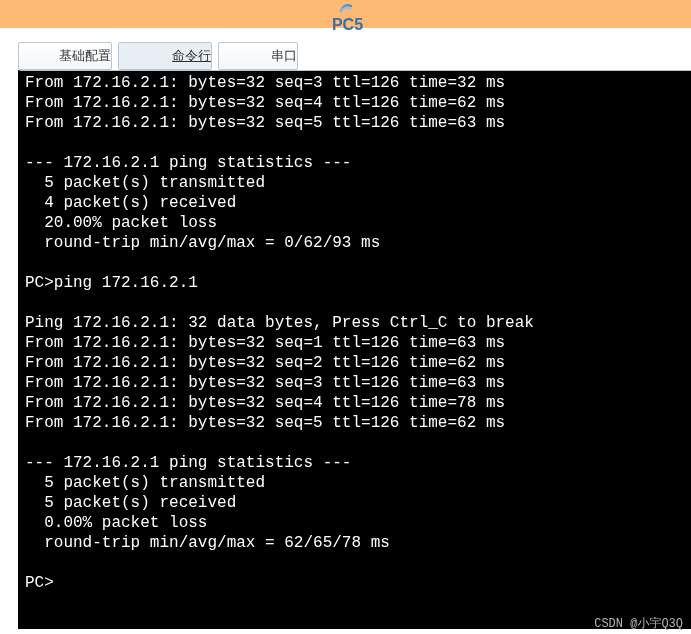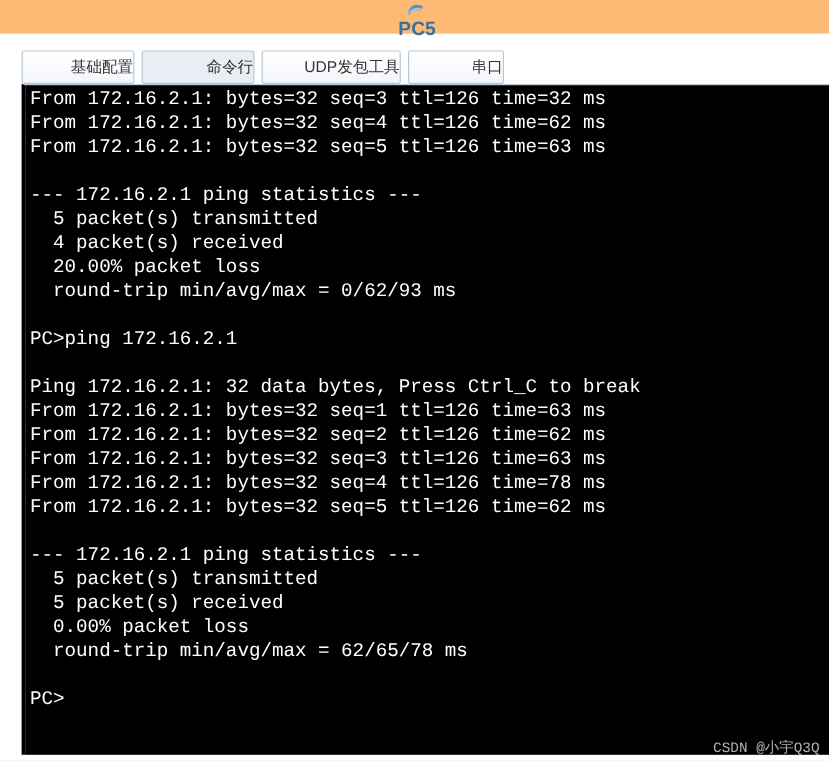--- a/index.html
+++ b/index.html
@@ -42,20 +42,21 @@
     background: linear-gradient(#ffffff, #f3f6fa);
     padding: 4px 0;
     font-size: 13px;
     color: #333;
     text-align: right;
     cursor: pointer;
     border-radius: 2px;
   }
   .tab.active {
     background: #e8eef4;
+    text-decoration: underline;
   }
   .tab.w1 { width: 92px; }
   .tab.w2 { width: 92px; }
   .tab.w3 { width: 78px; }
   .tab.w4 { width: 114px; }
   .tab.w5 { width: 78px; }
   .terminal-frame {
     margin: 0 0 0 18px;
     border-top: 1px solid #b8c7d6;
     border-left: 3px solid #000000;
@@ -92,21 +93,20 @@
       <path d="M3 11 Q6 3 13 6" stroke="#5a8fc7" stroke-width="2.5" fill="none" stroke-linecap="round"></path>
       <path d="M3 11 Q7 6 12 9" stroke="#9dbfde" stroke-width="2" fill="none" stroke-linecap="round"></path>
     </svg>
   </span>
   <span class="title">PC5</span>
 </div>
 
 <div class="tab-container">
   <div class="tab w1">基础配置</div>
   <div class="tab w2 active">命令行</div>
-  <div class="tab w4">UDP发包工具</div>
   <div class="tab w5">串口</div>
 </div>
 
 <div class="terminal-frame">
   <div class="terminal" id="terminal">From 172.16.2.1: bytes=32 seq=3 ttl=126 time=32 ms
 From 172.16.2.1: bytes=32 seq=4 ttl=126 time=62 ms
 From 172.16.2.1: bytes=32 seq=5 ttl=126 time=63 ms
 
 --- 172.16.2.1 ping statistics ---
   5 packet(s) transmitted

